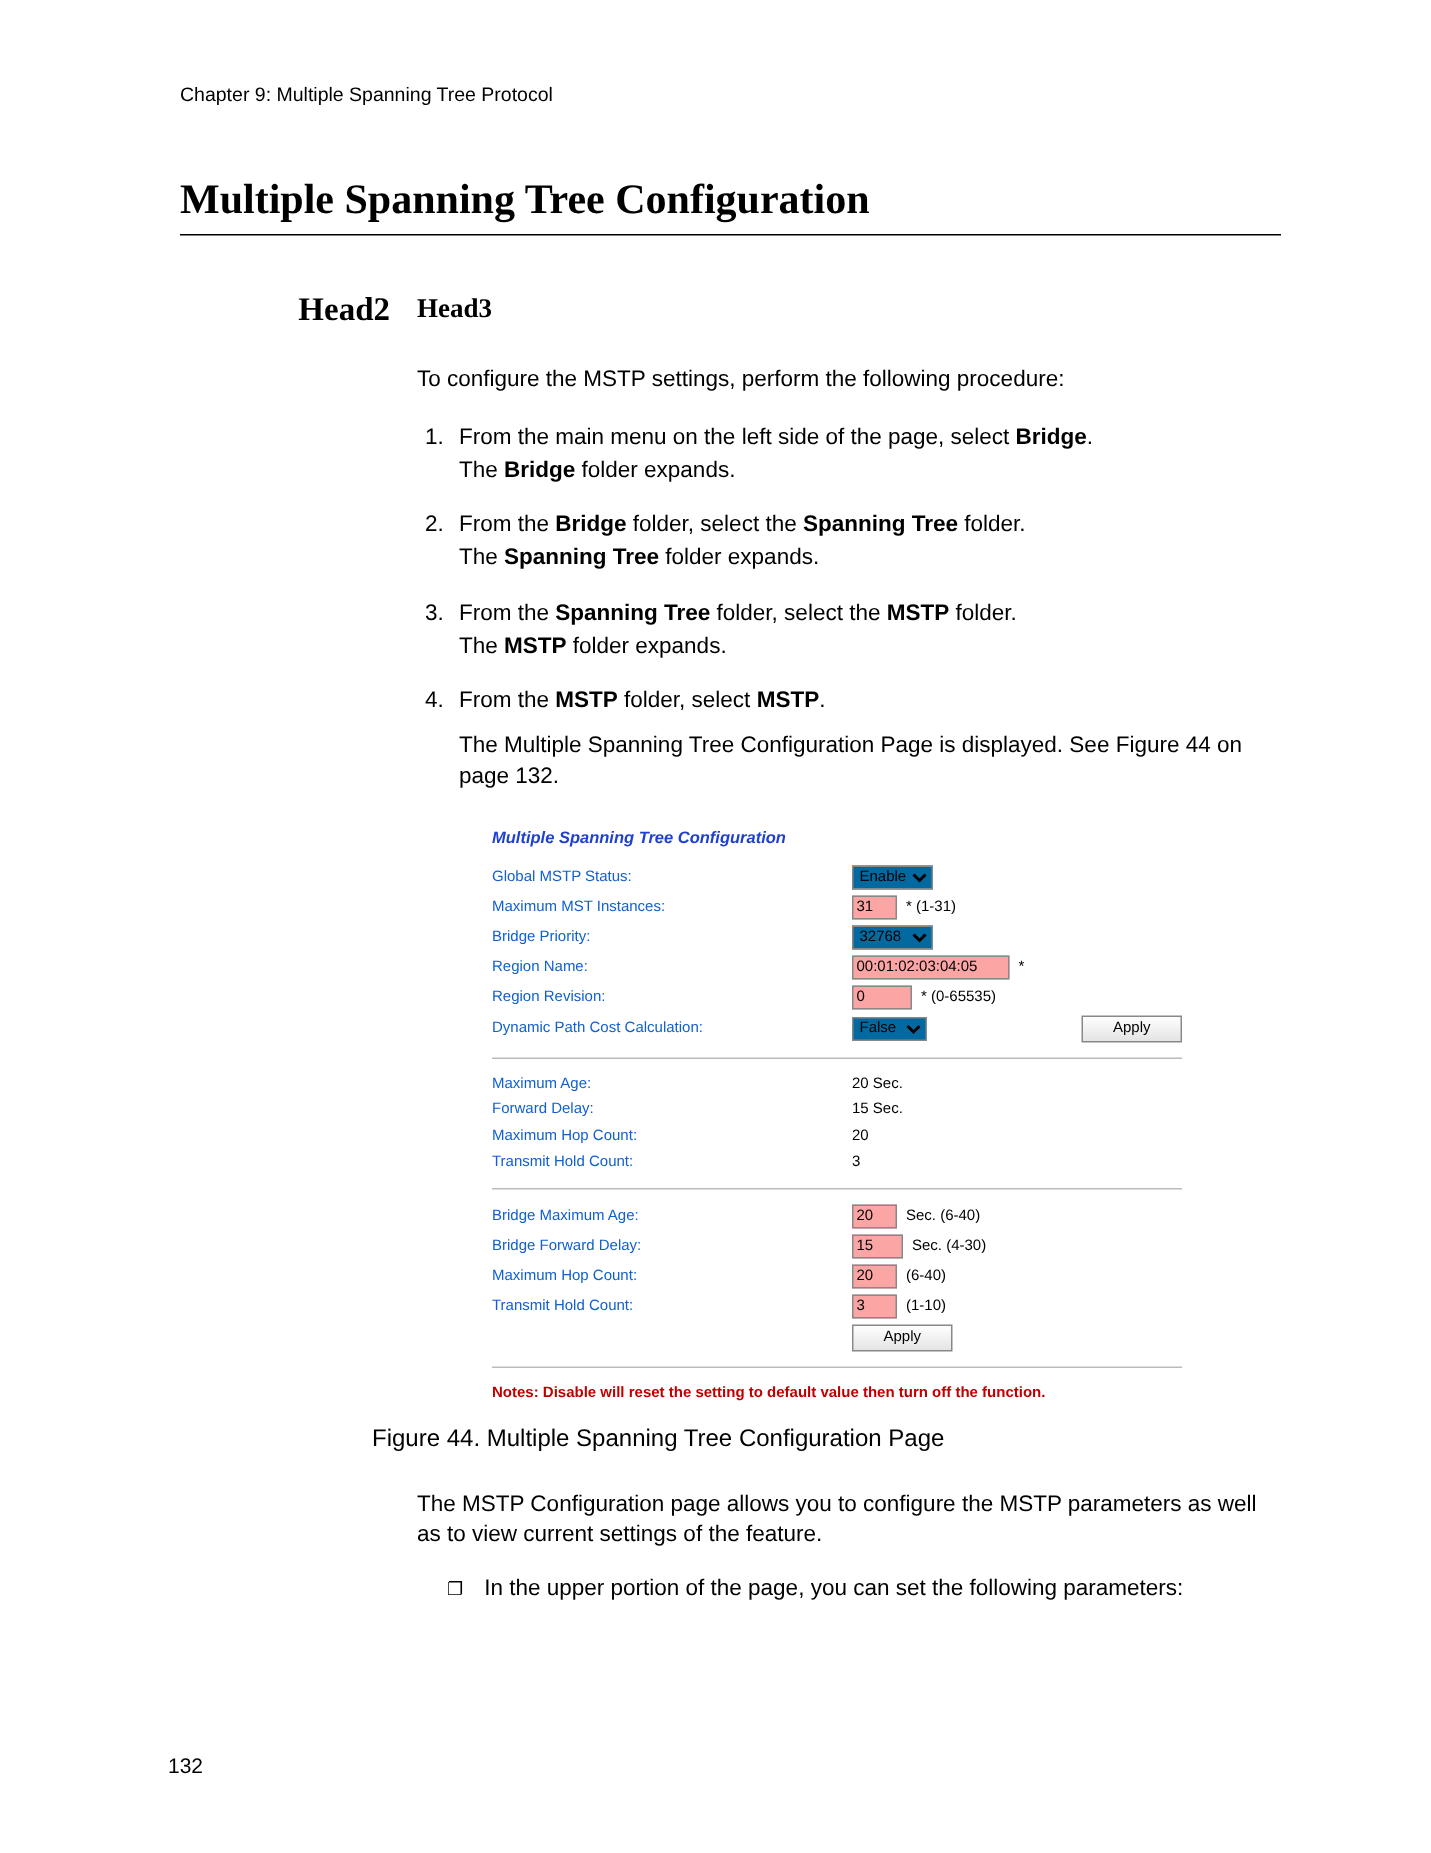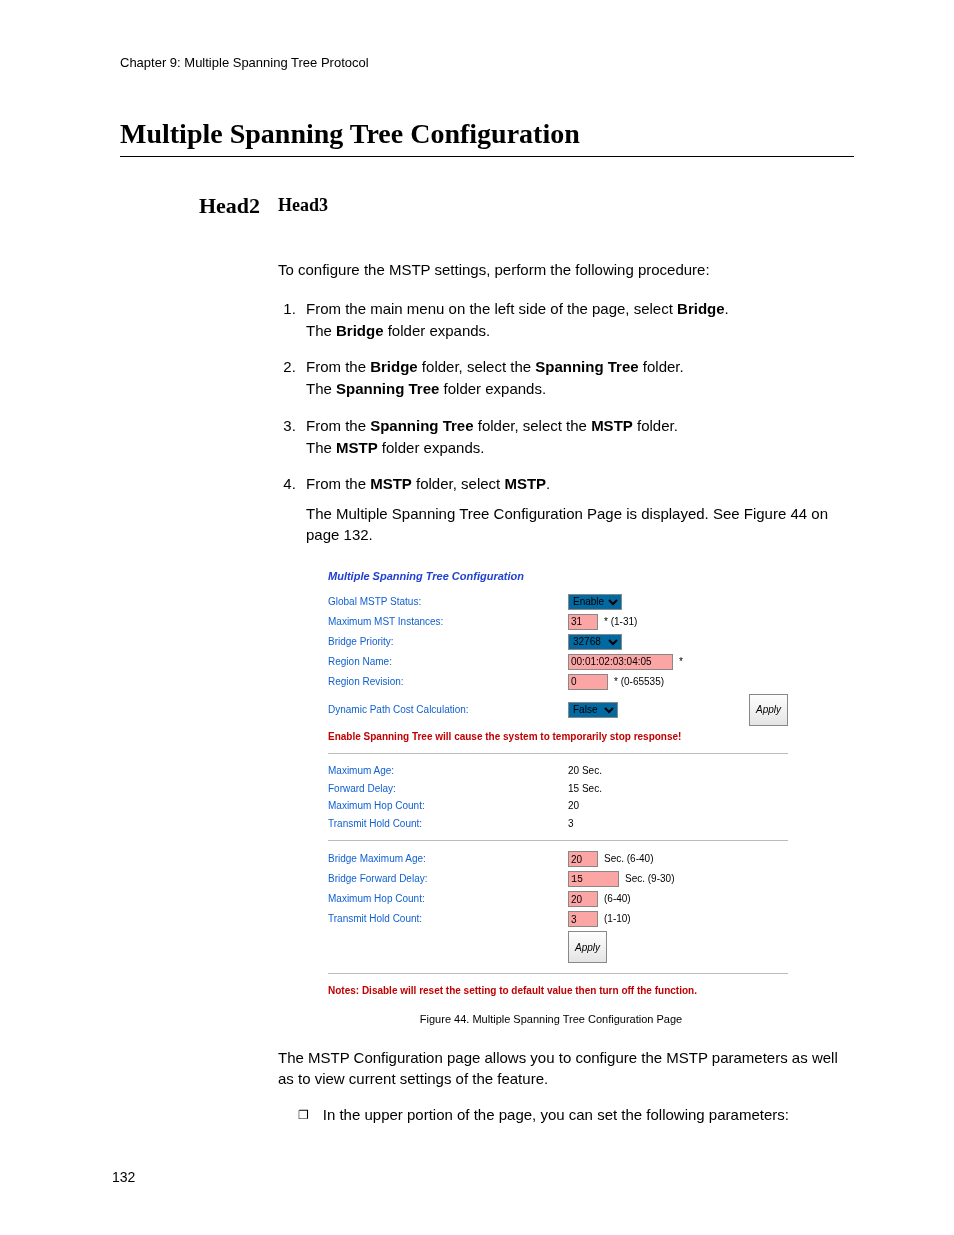--- a/index.html
+++ b/index.html
@@ -44,21 +44,21 @@
   }
   .right-col {
     flex: 1;
     font-size: 15px;
     line-height: 1.35;
   }
   .head3 {
     font-family: "Times New Roman", Times, serif;
     font-size: 18px;
     font-weight: bold;
-    margin-bottom: 43px;
+    margin-bottom: 26px;
   }
   .intro {
     margin-bottom: 18px;
   }
   ol.steps {
     margin: 0;
     padding-left: 22px;
   }
   ol.steps > li {
     margin-bottom: 16px;
@@ -105,40 +105,39 @@
   .ui-select {
     font-size: 10px;
     border: 1px solid #888;
     background: #0369a1;
     height: 16px;
   }
   .ui-btn {
     font-size: 10px;
     border: 1px solid #888;
     background: linear-gradient(#fefefe,#e4e4e4);
-    padding: 1px 6px;
-    height: 32px;
-    font-style: italic;
+    padding: 1px 20px;
+    height: 18px;
   }
   .ui-note-red {
     color: #c00000;
     font-weight: bold;
     font-size: 10px;
     margin: 4px 0;
   }
   .ui-hr {
     border: none;
     border-top: 1px solid #bbb;
     margin: 10px 0;
   }
   .ui-static { color: #000; }
 
   .figure-caption {
-    text-align: center;
-    font-size: 11px;
+    text-align: left;
+    font-size: 16px;
     margin: 14px 0 22px -30px;
   }
   .after-fig { margin-bottom: 16px; }
   .bullet-row {
     display: flex;
     align-items: flex-start;
     margin-left: 20px;
     gap: 14px;
   }
   .bullet-glyph {
@@ -236,21 +235,20 @@
           </div>
         </div>
         <div class="ui-row">
           <div class="ui-label">Dynamic Path Cost Calculation:</div>
           <div class="ui-val" style="flex:1;">
             <select class="ui-select" style="width:50px"><option>False</option></select>
             <span style="flex:1"></span>
             <button class="ui-btn">Apply</button>
           </div>
         </div>
-        <div class="ui-note-red">Enable Spanning Tree will cause the system to temporarily stop response!</div>
 
         <hr class="ui-hr">
 
         <div class="ui-row">
           <div class="ui-label">Maximum Age:</div>
           <div class="ui-static">20 Sec.</div>
         </div>
         <div class="ui-row">
           <div class="ui-label">Forward Delay:</div>
           <div class="ui-static">15 Sec.</div>
@@ -269,22 +267,22 @@
         <div class="ui-row">
           <div class="ui-label">Bridge Maximum Age:</div>
           <div class="ui-val">
             <input class="ui-input" style="width: 30px;" value="20">
             <span class="ui-hint">Sec. (6-40)</span>
           </div>
         </div>
         <div class="ui-row">
           <div class="ui-label">Bridge Forward Delay:</div>
           <div class="ui-val">
-            <input class="ui-input" style="width: 51px; font-family: Liberation Mono, monospace;" value="15">
-            <span class="ui-hint">Sec. (9-30)</span>
+            <input class="ui-input" style="width: 34px;" value="15">
+            <span class="ui-hint">Sec. (4-30)</span>
           </div>
         </div>
         <div class="ui-row">
           <div class="ui-label">Maximum Hop Count:</div>
           <div class="ui-val">
             <input class="ui-input" style="width: 30px;" value="20">
             <span class="ui-hint">(6-40)</span>
           </div>
         </div>
         <div class="ui-row">

